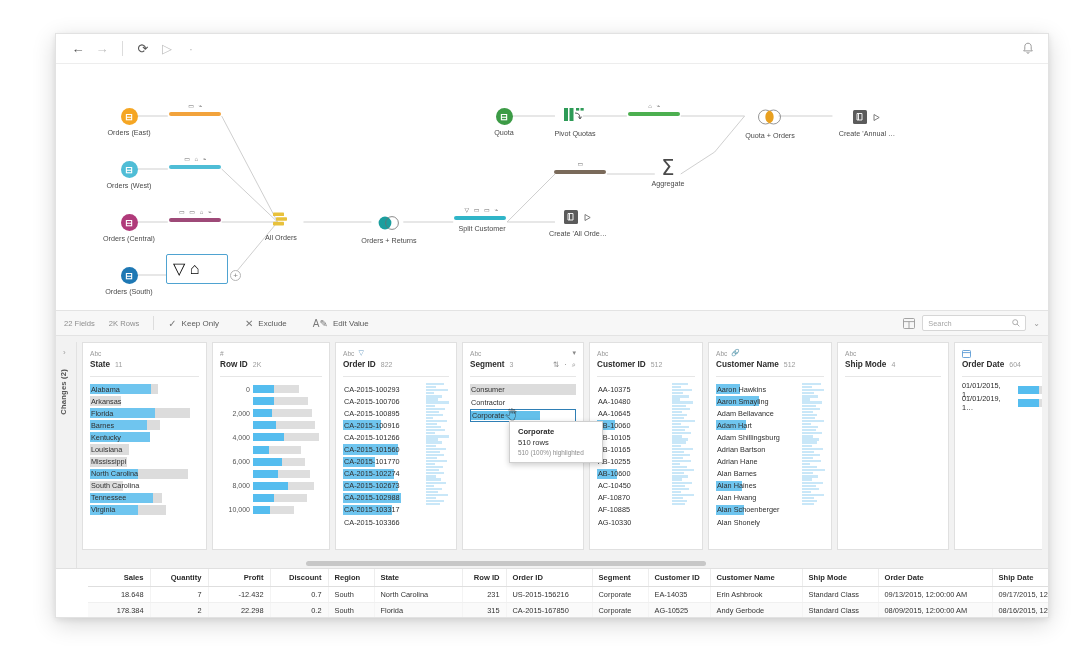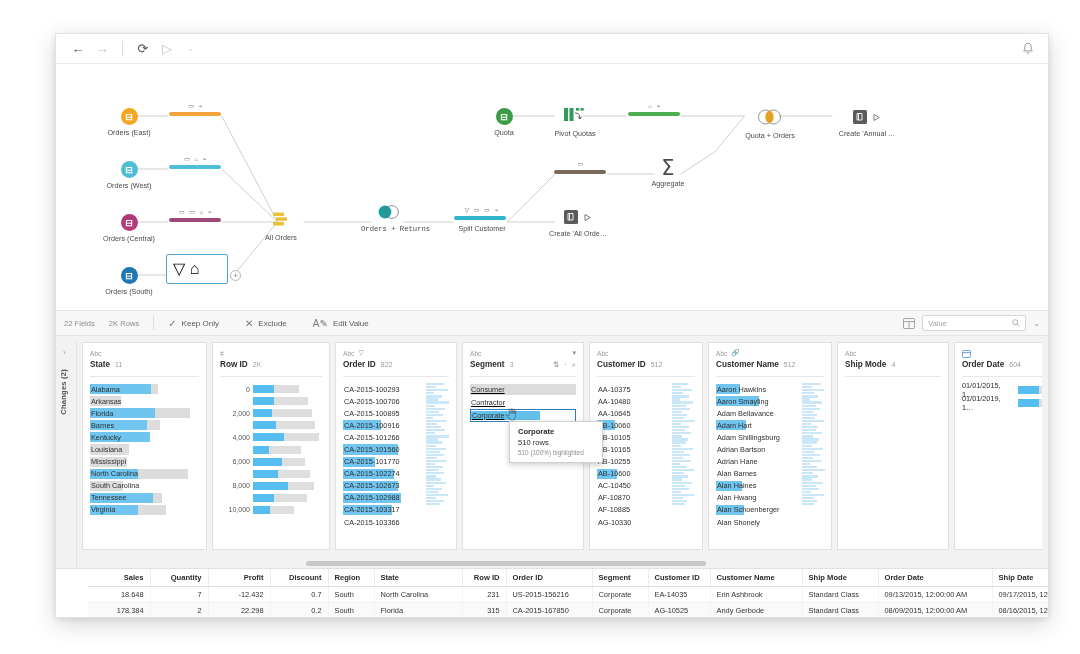--- a/index.html
+++ b/index.html
@@ -356,21 +356,21 @@
 
       <div class="node" style="left:200px; top:146px; width:50px;">
         <svg width="20" height="18" viewBox="0 0 20 18">
           <rect x="2" y="2.5" width="11" height="3.6" rx="0.7" fill="#E8C13B"></rect>
           <rect x="5" y="7.2" width="11" height="3.6" rx="0.7" fill="#E8C13B"></rect>
           <rect x="2" y="11.8" width="11" height="3.6" rx="0.7" fill="#E8C13B"></rect>
         </svg>
         <span class="lbl">All Orders</span>
       </div>
 
-      <div class="node" style="left:305px; top:140px; width:56px;font-family:Liberation Mono, monospace;">
+      <div class="node" style="left:305px; top:151px; width:56px;">
         <svg width="26" height="16" viewBox="0 0 26 16">
           <circle cx="9" cy="8" r="6.4" fill="#1B9E9E"></circle>
           <circle cx="16" cy="8" r="6.4" fill="none" stroke="#6d6d6d" stroke-width="0.8"></circle>
         </svg>
         <span class="lbl">Orders + Returns</span>
       </div>
 
       <div class="bar-node" style="left:398px; top:142px; width:56px;">
         <span class="icons">▽ ▭ ▭ ⌁</span>
         <span class="bar" style="background:#30B5C8;"></span>
@@ -463,21 +463,21 @@
         <span class="gl">A✎</span>
         <span>Edit Value</span>
       </span>
       <span class="ab-right">
         <svg width="12" height="11" viewBox="0 0 12 11">
           <rect x="0.5" y="0.5" width="11" height="10" rx="1" fill="none" stroke="#9a9a9a" stroke-width="0.9"></rect>
           <line x1="0.5" y1="3.6" x2="11.5" y2="3.6" stroke="#9a9a9a" stroke-width="0.9"></line>
           <line x1="6" y1="3.6" x2="6" y2="10.5" stroke="#9a9a9a" stroke-width="0.9"></line>
         </svg>
         <span class="ab-search">
-          <span>Value</span>
+          <span>Search</span>
           <svg width="8" height="8" viewBox="0 0 8 8">
             <circle cx="3.2" cy="3.2" r="2.5" fill="none" stroke="#a6a6a6" stroke-width="0.9"></circle>
             <line x1="5" y1="5" x2="7.4" y2="7.4" stroke="#a6a6a6" stroke-width="0.9"></line>
           </svg>
         </span>
         <span style="font-size:8px;color:#9a9a9a;">⌄</span>
       </span>
     </div>
 
     <div class="profile-wrap">
@@ -766,21 +766,21 @@
               <span class="nm">Segment</span>
               <span class="cnt">3</span>
               <span class="tools">
                 <span>⇅</span>
                 <span>·</span>
                 <span>⌕</span>
               </span>
             </div>
           </div>
           <div class="pc-rule"></div>
-          <div class="pc-body" style="overflow:visible;text-decoration:underline;">
+          <div class="pc-body" style="overflow:visible;">
             <div class="cat-row" style="height:13px;">
                 <span class="cbar" style="width:100%"></span>
                 <span class="chl" style="width:0%"></span>
                 <span class="ctx">Consumer</span>
               </div>
             <div class="cat-row" style="height:13px;">
                 <span class="cbar" style="width:0%"></span>
                 <span class="chl" style="width:0%"></span>
                 <span class="ctx">Contractor</span>
               </div>

